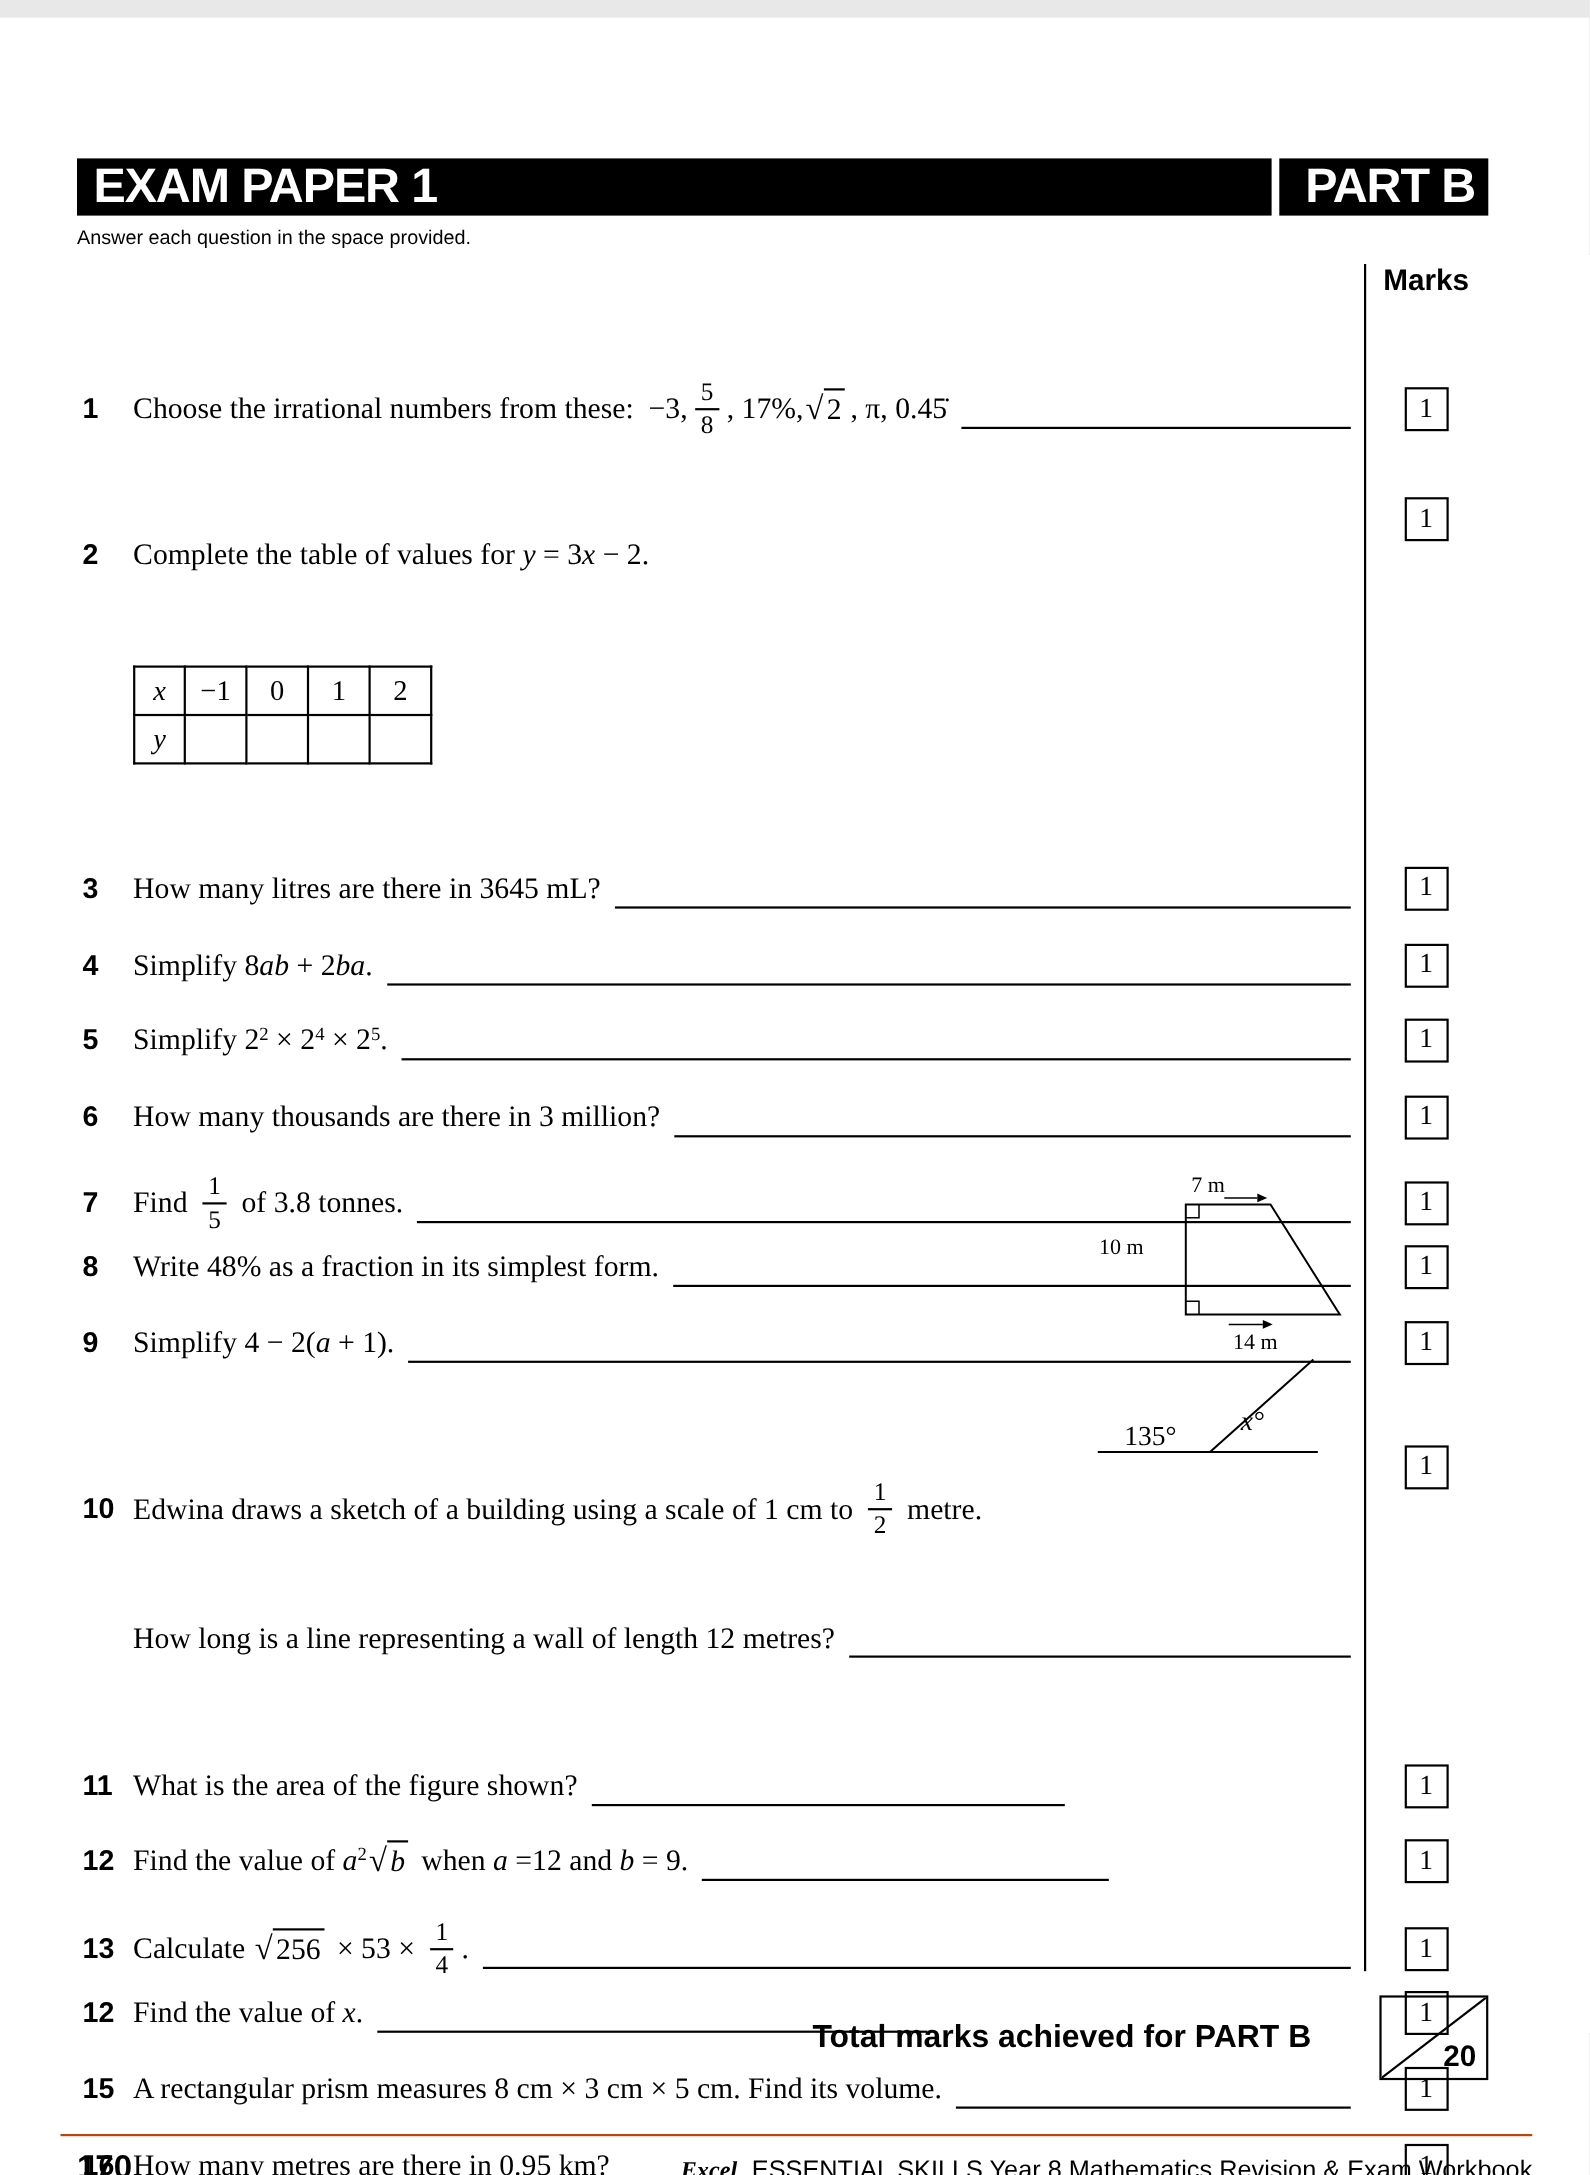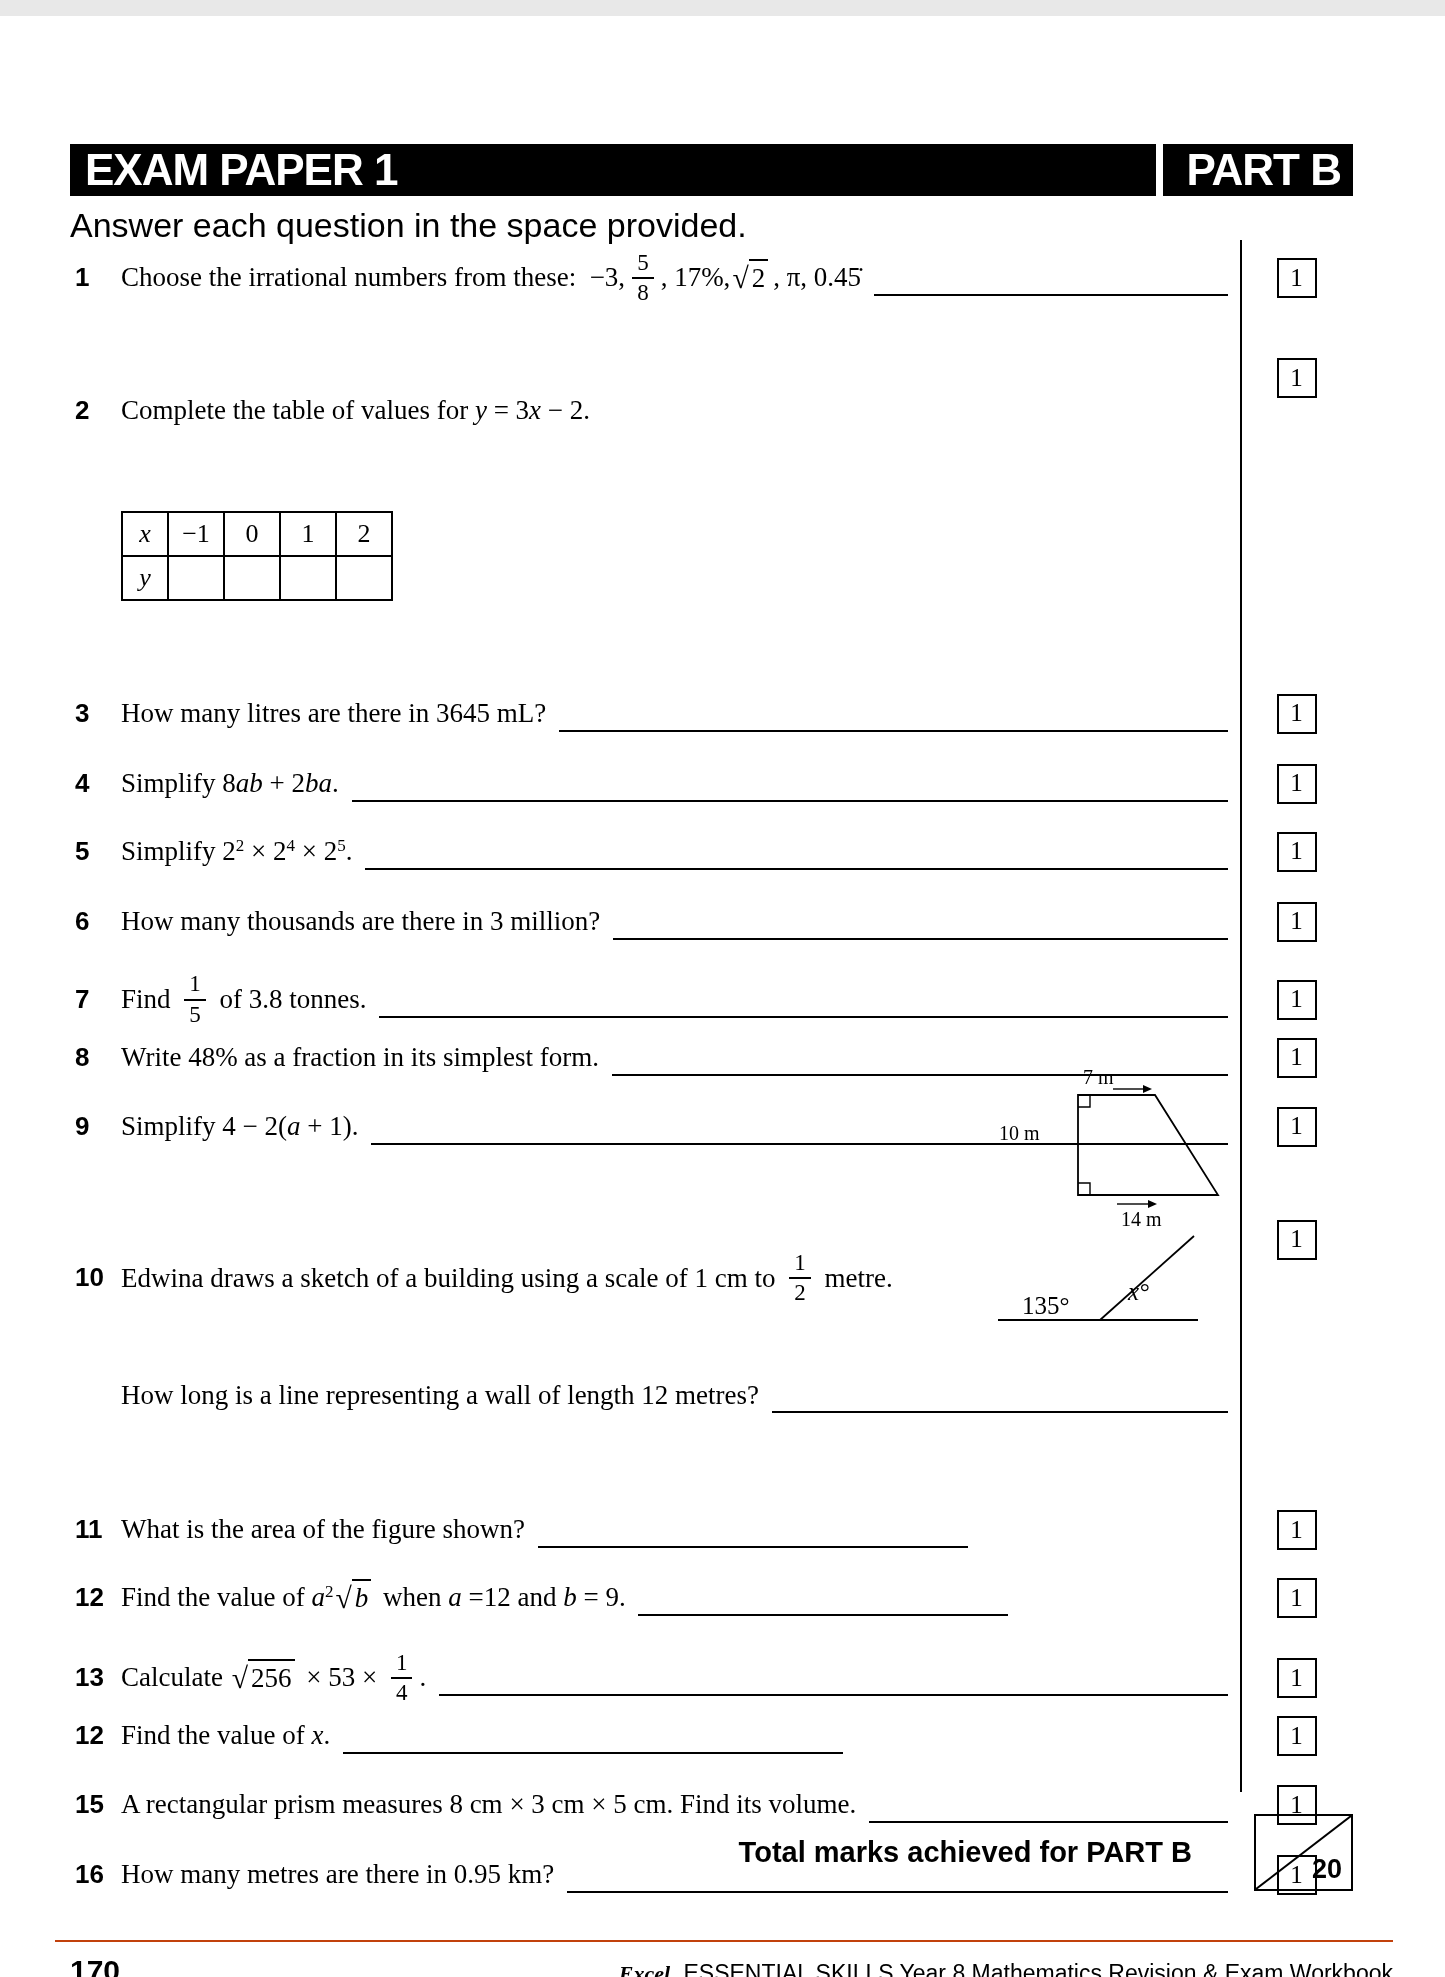--- a/index.html
+++ b/index.html
@@ -3,21 +3,21 @@
 <meta charset="utf-8">
 <style>
   html,body{margin:0;padding:0;background:#e8e8e8;}
   .page{position:relative;width:1445px;height:1977px;background:#fff;font-family:"Liberation Serif",serif;color:#000;overflow:hidden;margin:16px auto;}
   
   .header-wrap{position:absolute;left:70px;right:92px;top:128px;display:flex;gap:7px;}
   .bar-main{flex:1;background:#000;color:#fff;height:52px;display:flex;align-items:center;padding-left:15px;
             font-family:"Liberation Sans",sans-serif;font-weight:bold;font-size:44px;letter-spacing:-1px;}
   .bar-part{width:178px;background:#000;color:#fff;height:52px;display:flex;align-items:center;justify-content:flex-end;
             padding-right:12px;font-family:"Liberation Sans",sans-serif;font-weight:bold;font-size:44px;letter-spacing:-1px;}
-  .instruction{position:absolute;left:70px;top:190px;font-family:"Liberation Sans",sans-serif;font-size:34px;}
+  .instruction{position:absolute;left:70px;top:190px;font-family:"Liberation Sans",sans-serif;font-size:18px;}
   
   .exam-body{position:absolute;left:70px;top:224px;width:1283px;height:1552px;}
   .vline{position:absolute;left:1170px;top:0;height:100%;border-left:2px solid #000;}
   .marks-head{display:flex;justify-content:flex-end;height:42px;margin-bottom:52px;}
   .marks-label{width:113px;text-align:center;font-family:"Liberation Sans",sans-serif;font-weight:bold;font-size:27px;}
   .q-row{display:flex;padding-left:5px;line-height:1.3;}
   .q-row.tall{min-height:76px;}
   .q-row.tall .q-marks{align-items:center;}
   .q-main{flex:1;display:flex;align-items:center;white-space:pre;font-size:27px;margin-right:12px;min-width:0;}
   .q-main.block{display:block;}
@@ -69,20 +69,23 @@
     <div class="bar-part">
       <span>PART B</span>
     </div>
   </div>
 
   <div class="instruction">Answer each question in the space provided.</div>
 
   <div class="exam-body">
     <div class="vline"></div>
 
+    <div class="marks-head">
+      <span class="marks-label">Marks</span>
+    </div>
 
     <div class="q-row tall" style="margin-bottom:6px">
       <div class="q-main">
         <span class="q-num">1</span>
         <span>Choose the irrational numbers from these:  −3,</span>
         <span class="frac"><span class="fn">5</span><span class="fd">8</span></span>
         <span>, 17%,</span>
         <span class="sqrt"><span class="sb">2</span></span>
         <span>, π, 0.45̇ </span>
         <span class="aline"></span>

